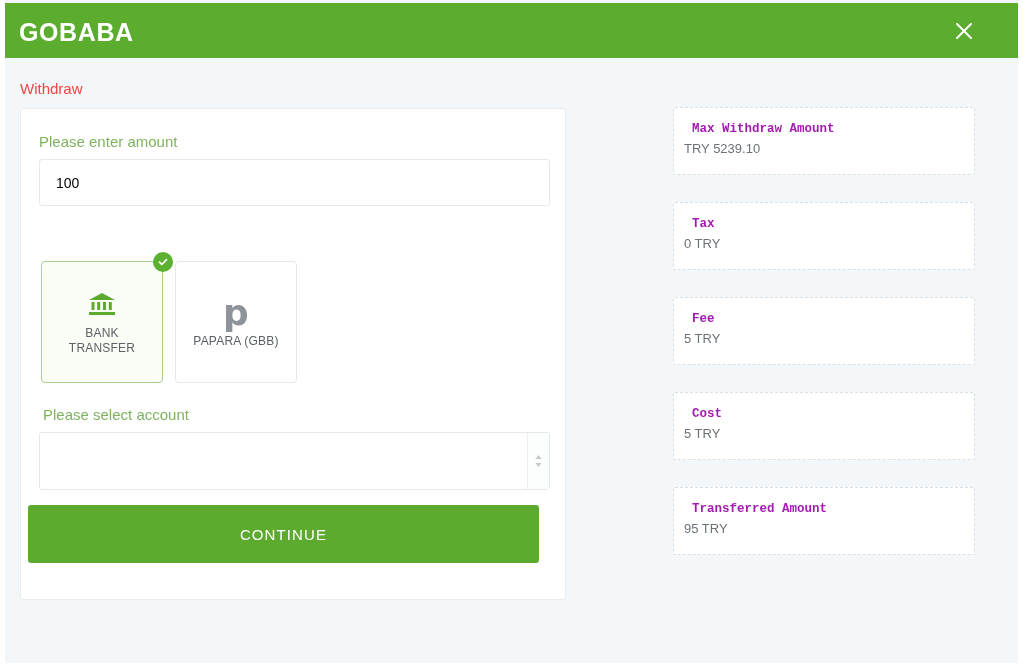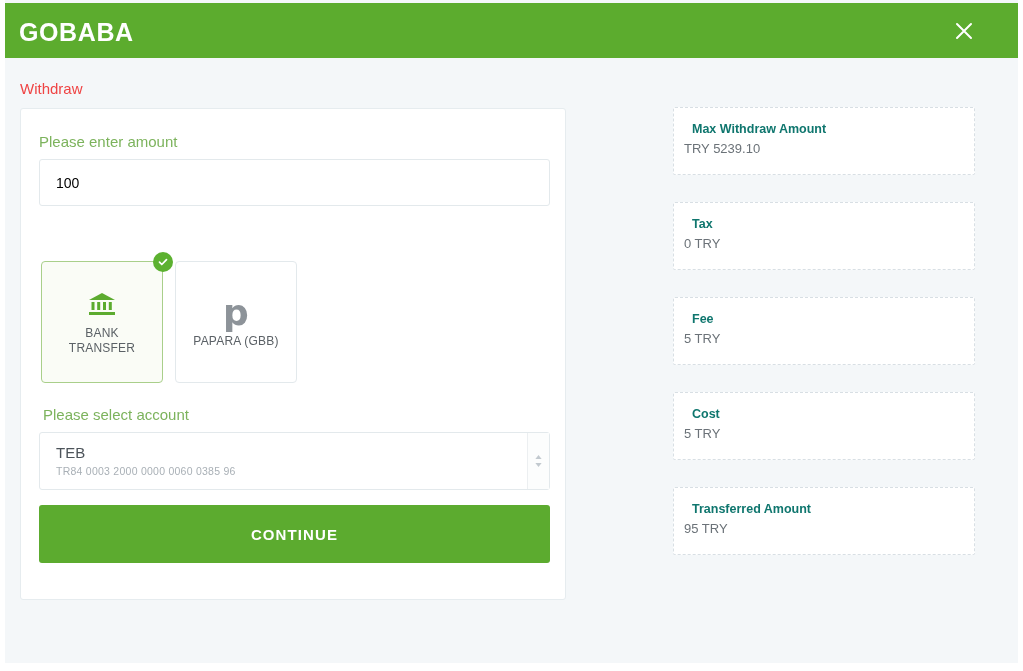--- a/index.html
+++ b/index.html
@@ -217,33 +217,32 @@
     height: 56px;
     border-left: 1px solid #eceff1;
     background: #fcfdfd;
     display: flex;
     align-items: center;
     justify-content: center;
   }
 
   .continue-btn {
     position: absolute;
-    left: 18px;
+    left: 7px;
     top: 396px;
     width: 511px;
     height: 58px;
     background: #5cab2f;
     border: none;
     border-radius: 3px;
     color: #ffffff;
     font-size: 15px;
     letter-spacing: 1.1px;
     font-family: "Liberation Sans", sans-serif;
     cursor: pointer;
-    font-weight: bold;
   }
 
   
   .info-cards {
     position: absolute;
     left: 673px;
     top: 107px;
     width: 302px;
   }
 
@@ -256,22 +255,22 @@
     margin-bottom: 27px;
     position: relative;
   }
 
   .info-title {
     position: absolute;
     left: 18px;
     top: 14px;
     font-size: 12.5px;
     font-weight: bold;
-    color: #0f766e;
-    font-family: Liberation Sans, sans-serif;
+    color: #a21caf;
+    font-family: Liberation Mono, monospace;
   }
 
   .info-value {
     position: absolute;
     left: 10px;
     top: 33px;
     font-size: 13px;
     color: #6b7278;
     font-family: Liberation Sans, sans-serif;
   }
@@ -329,24 +328,20 @@
           <span class="papara-p">p</span>
         </div>
         <div class="method-name">PAPARA (GBB)</div>
       </div>
 
     </div>
 
     <div class="field-label account-label">Please select account</div>
 
     <div class="account-select">
-      <div class="account-inner">
-        <div class="account-bank">TEB</div>
-        <div class="account-iban">TR84 0003 2000 0000 0060 0385 96</div>
-      </div>
       <div class="select-spinner">
         <svg width="9" height="16" viewBox="0 0 9 16">
           <path d="M4.5 2 L7.6 6 L1.4 6 Z" fill="#c2c9cf"></path>
           <path d="M4.5 14 L7.6 10 L1.4 10 Z" fill="#c2c9cf"></path>
         </svg>
       </div>
     </div>
 
     <button class="continue-btn">CONTINUE</button>
   </div>

